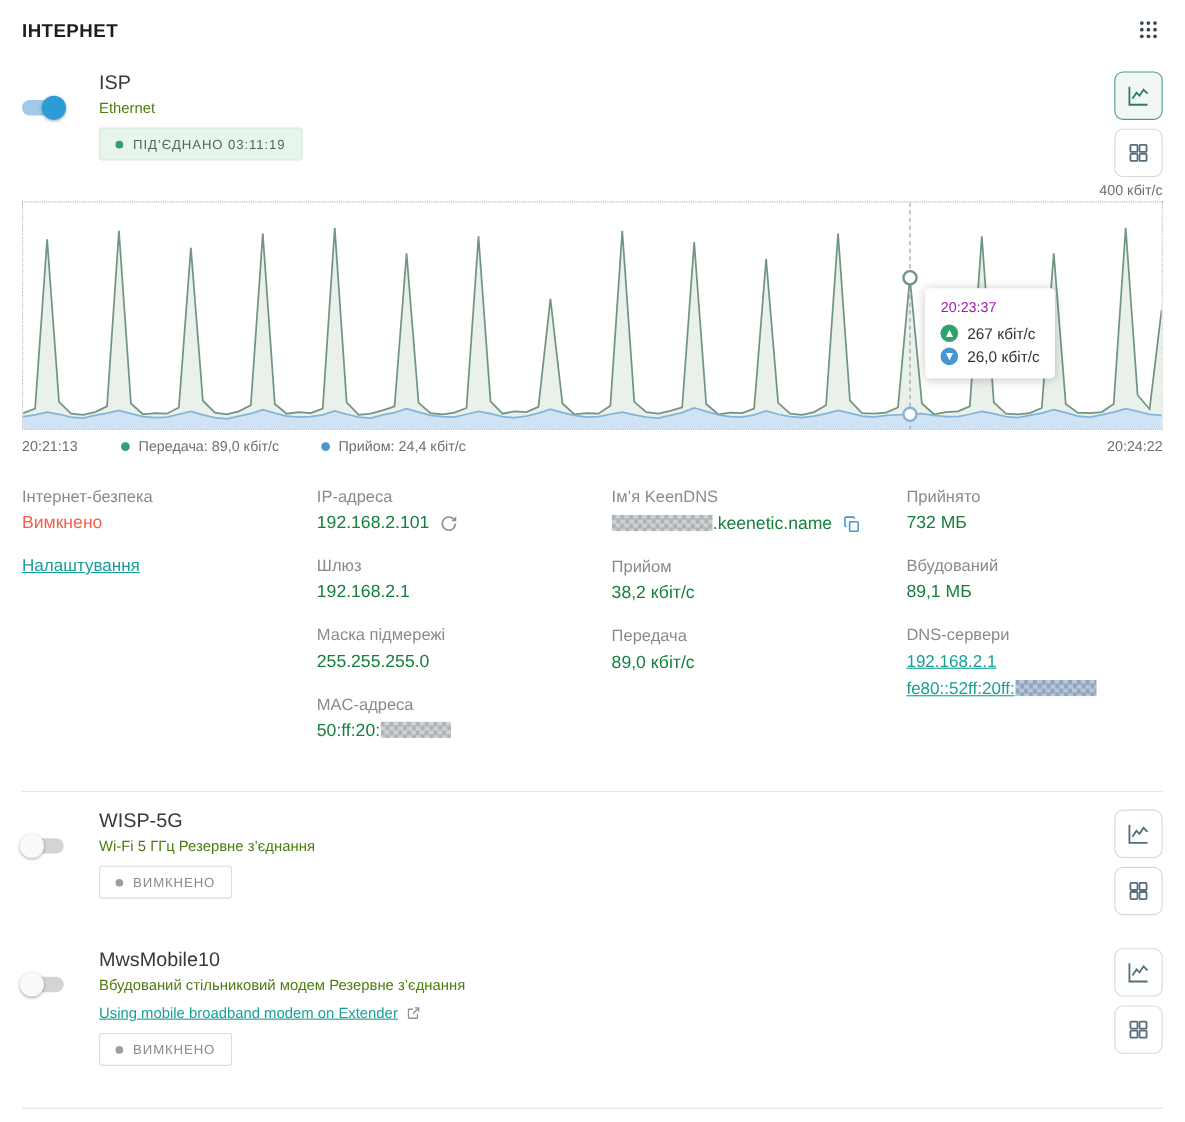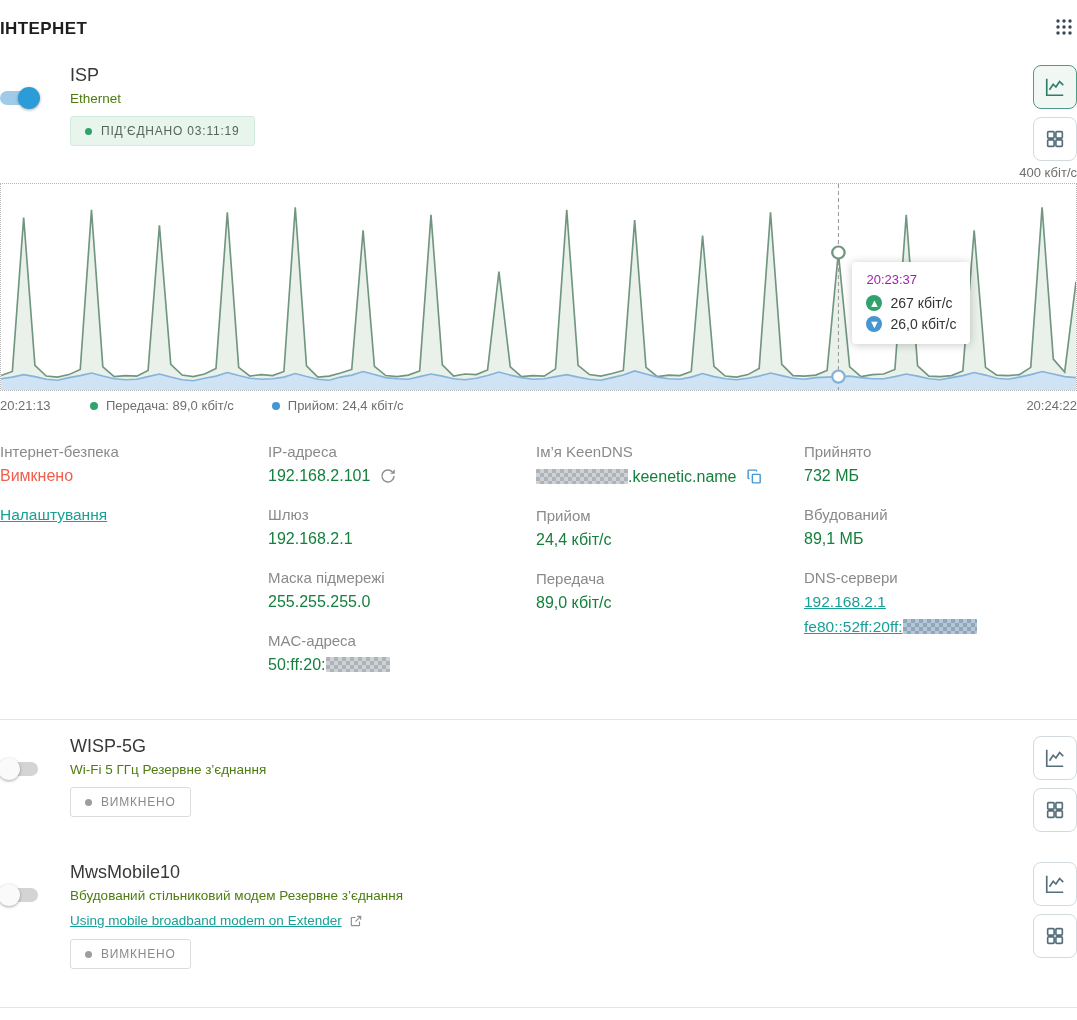--- a/index.html
+++ b/index.html
@@ -1,21 +1,21 @@
 <!DOCTYPE html>
 <html lang="uk" style="--link: #18a096; --red: #ef5f4c; --toggle-on: #2b9cd8; --green: #2fa36b; --blue: #4596d1;"><head>
 <meta charset="utf-8">
 <style>
   :root{
     --link:#18a096; --red:#ef5f4c; --toggle-on:#2b9cd8; --toggle-track:#9fcbe9;
     --green:#2fa36b; --blue:#4596d1; --ink:#2b2b2b; --muted:#8a8a8a;
   }
   *{box-sizing:border-box}
   body{margin:0;background:#fff;font-family:"Liberation Sans","DejaVu Sans",sans-serif;color:var(--ink);}
-  .page{width:1077px;margin:0 auto;padding:14px 0 10px;}
+  .page{width:1077px;margin:0 auto;padding:14px 20px 10px;}
 
   
   .hdr{display:flex;justify-content:space-between;align-items:center;margin-bottom:22px;}
   .hdr h1{font-size:17px;letter-spacing:.4px;margin:0;color:#1d1d1d;}
   .apps-btn{border:none;background:none;cursor:pointer;padding:4px;}
 
   
   .conn{display:flex;align-items:flex-start;}
   .toggle-col{width:70px;flex:0 0 70px;padding-top:26px;}
   .conn-body{flex:1;min-width:0;}
@@ -221,21 +221,21 @@
           <button class="inline-icon-btn">
             <svg width="17" height="19" viewBox="0 0 24 24" fill="none" stroke="#4596d1" stroke-width="2">
                 <rect x="9" y="9" width="11" height="12" rx="1"></rect>
                 <path d="M5 15H4a1 1 0 0 1-1-1V4a1 1 0 0 1 1-1h10a1 1 0 0 1 1 1v1"></path>
               </svg>
           </button>
         </div>
       </div>
       <div class="dgroup">
         <div class="dlabel">Прийом</div>
-        <div class="dvalue">24,4 кбіт/с</div>
+        <div class="dvalue">38,2 кбіт/с</div>
       </div>
       <div class="dgroup">
         <div class="dlabel">Передача</div>
         <div class="dvalue">89,0 кбіт/с</div>
       </div>
     </div>
 
     <div>
       <div class="dgroup">
         <div class="dlabel">Прийнято</div>

